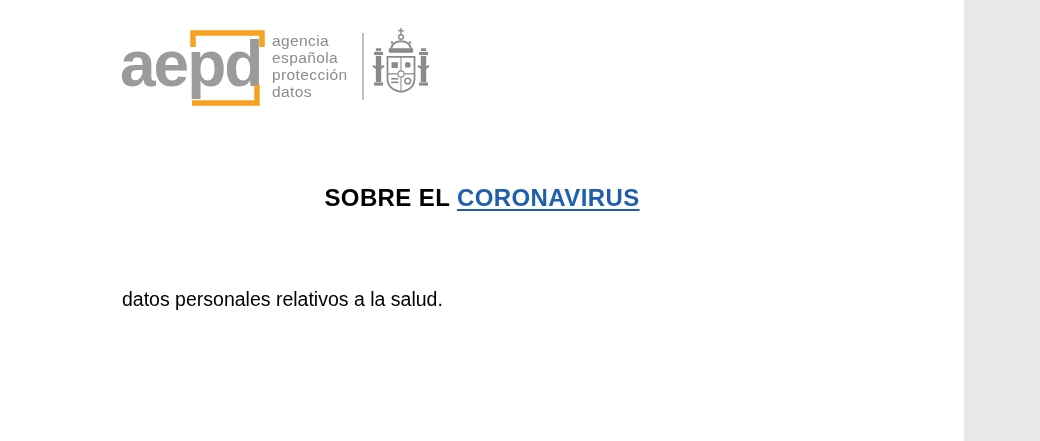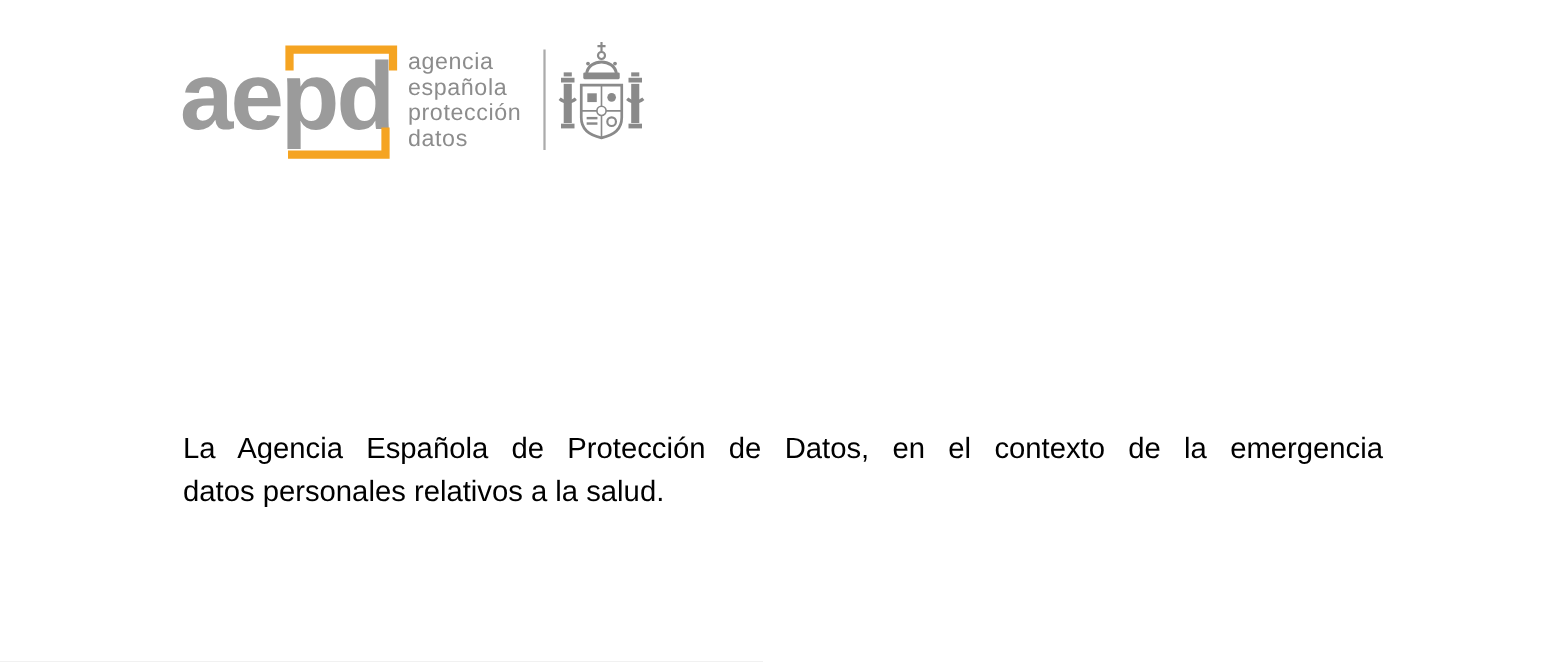--- a/index.html
+++ b/index.html
@@ -1,18 +1,18 @@
 <!DOCTYPE html>
 <html><head>
 <meta charset="utf-8">
 <style>
   html, body { margin: 0; padding: 0; background: #e8e8e8; }
   .page {
     position: relative;
-    width: 1040px;
+    width: 964px;
     height: 441px;
     background: #ffffff;
     overflow: hidden;
     font-family: "Liberation Sans", sans-serif;
   }
 
   
   .logo-svg {
     position: absolute;
     left: 115px;
@@ -135,19 +135,19 @@
       <path class="linepart" d="M-1 42 Q5 47 11 42" stroke-width="2.4"></path>
 
       <rect class="fillpart" x="52" y="22.5" width="6" height="3"></rect>
       <rect class="fillpart" x="50" y="26.5" width="10" height="3.5"></rect>
       <rect class="fillpart" x="52" y="31" width="6" height="29"></rect>
       <rect class="fillpart" x="50" y="60.5" width="10" height="3.5"></rect>
       <path class="linepart" d="M49 42 Q55 47 61 42" stroke-width="2.4"></path>
     </g>
   </svg>
 
+  <div class="heading"><span>SOBRE EL </span><a>CORONAVIRUS</a></div>
 
   <div class="body-text">
-    <div class="jline">La Agencia Española de Protección de Datos, en el contexto de la emergencia</div>
     <div class="lline">datos personales relativos a la salud.</div>
   </div>
 
 </div>
 
 </body></html>

